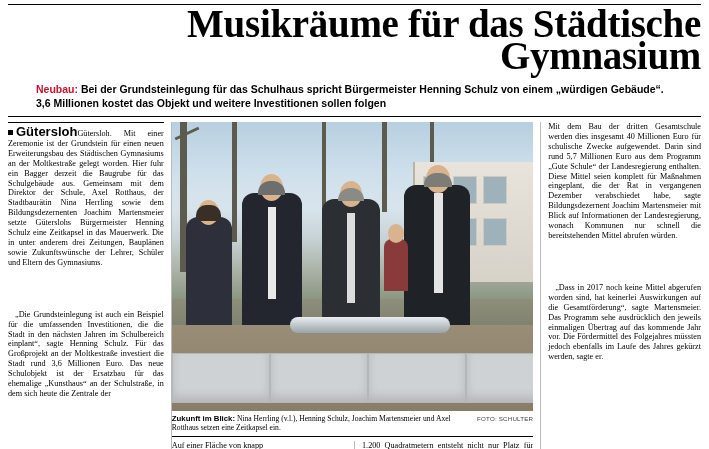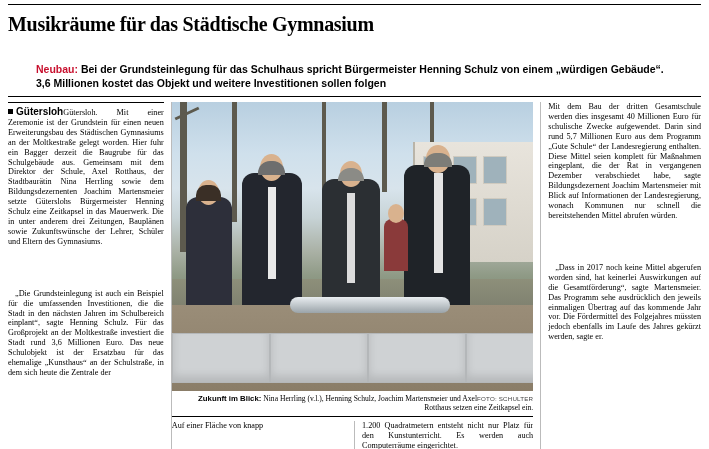--- a/index.html
+++ b/index.html
@@ -21,25 +21,25 @@
     box-sizing: border-box;
     padding: 4px 8px 0 8px;
   }
   .rule-top {
     border-top: 1px solid #000;
     margin: 0 0 3px 0;
   }
   .headline {
     font-family: "Liberation Serif", serif;
     font-weight: bold;
-    font-size: 20px;
+    font-size: 39px;
     line-height: 32px;
-    text-align: left;
+    text-align: right;
     letter-spacing: -0.3px;
-    margin: 2px 0 22px 0;
+    margin: 2px 0 10px 0;
   }
   .subhead {
     text-align: left;
     font-family: "Liberation Sans", sans-serif;
     font-weight: bold;
     font-size: 10.5px;
     line-height: 14px;
     margin: 0 28px 6px 28px;
   }
   .subhead .lead {
@@ -90,21 +90,21 @@
     margin: 0 0 0 0;
     text-indent: 0;
   }
   p + p {
     text-indent: 7px;
     margin-top: 42px;
   }
   .dateline {
     font-family: "Liberation Sans", sans-serif;
     font-weight: bold;
-    font-size: 10px;
+    font-size: 13px;
   }
   .bullet {
     display: inline-block;
     width: 5px;
     height: 5px;
     background: #000;
     margin-right: 3px;
     vertical-align: 1px;
   }
   
@@ -179,21 +179,20 @@
   }
   .head {
     position: absolute;
     border-radius: 50%;
     background: #d9b28e;
   }
   .caption-bar {
     margin-top: 3px;
     font-size: 7.6px;
     line-height: 9.4px;
-    text-align: right;
   }
   .caption-bar .kicker {
     font-family: "Liberation Sans", sans-serif;
     font-weight: bold;
     font-size: 7.8px;
   }
   .caption-bar .credit {
     float: right;
     font-family: "Liberation Sans", sans-serif;
     font-size: 6.2px;

